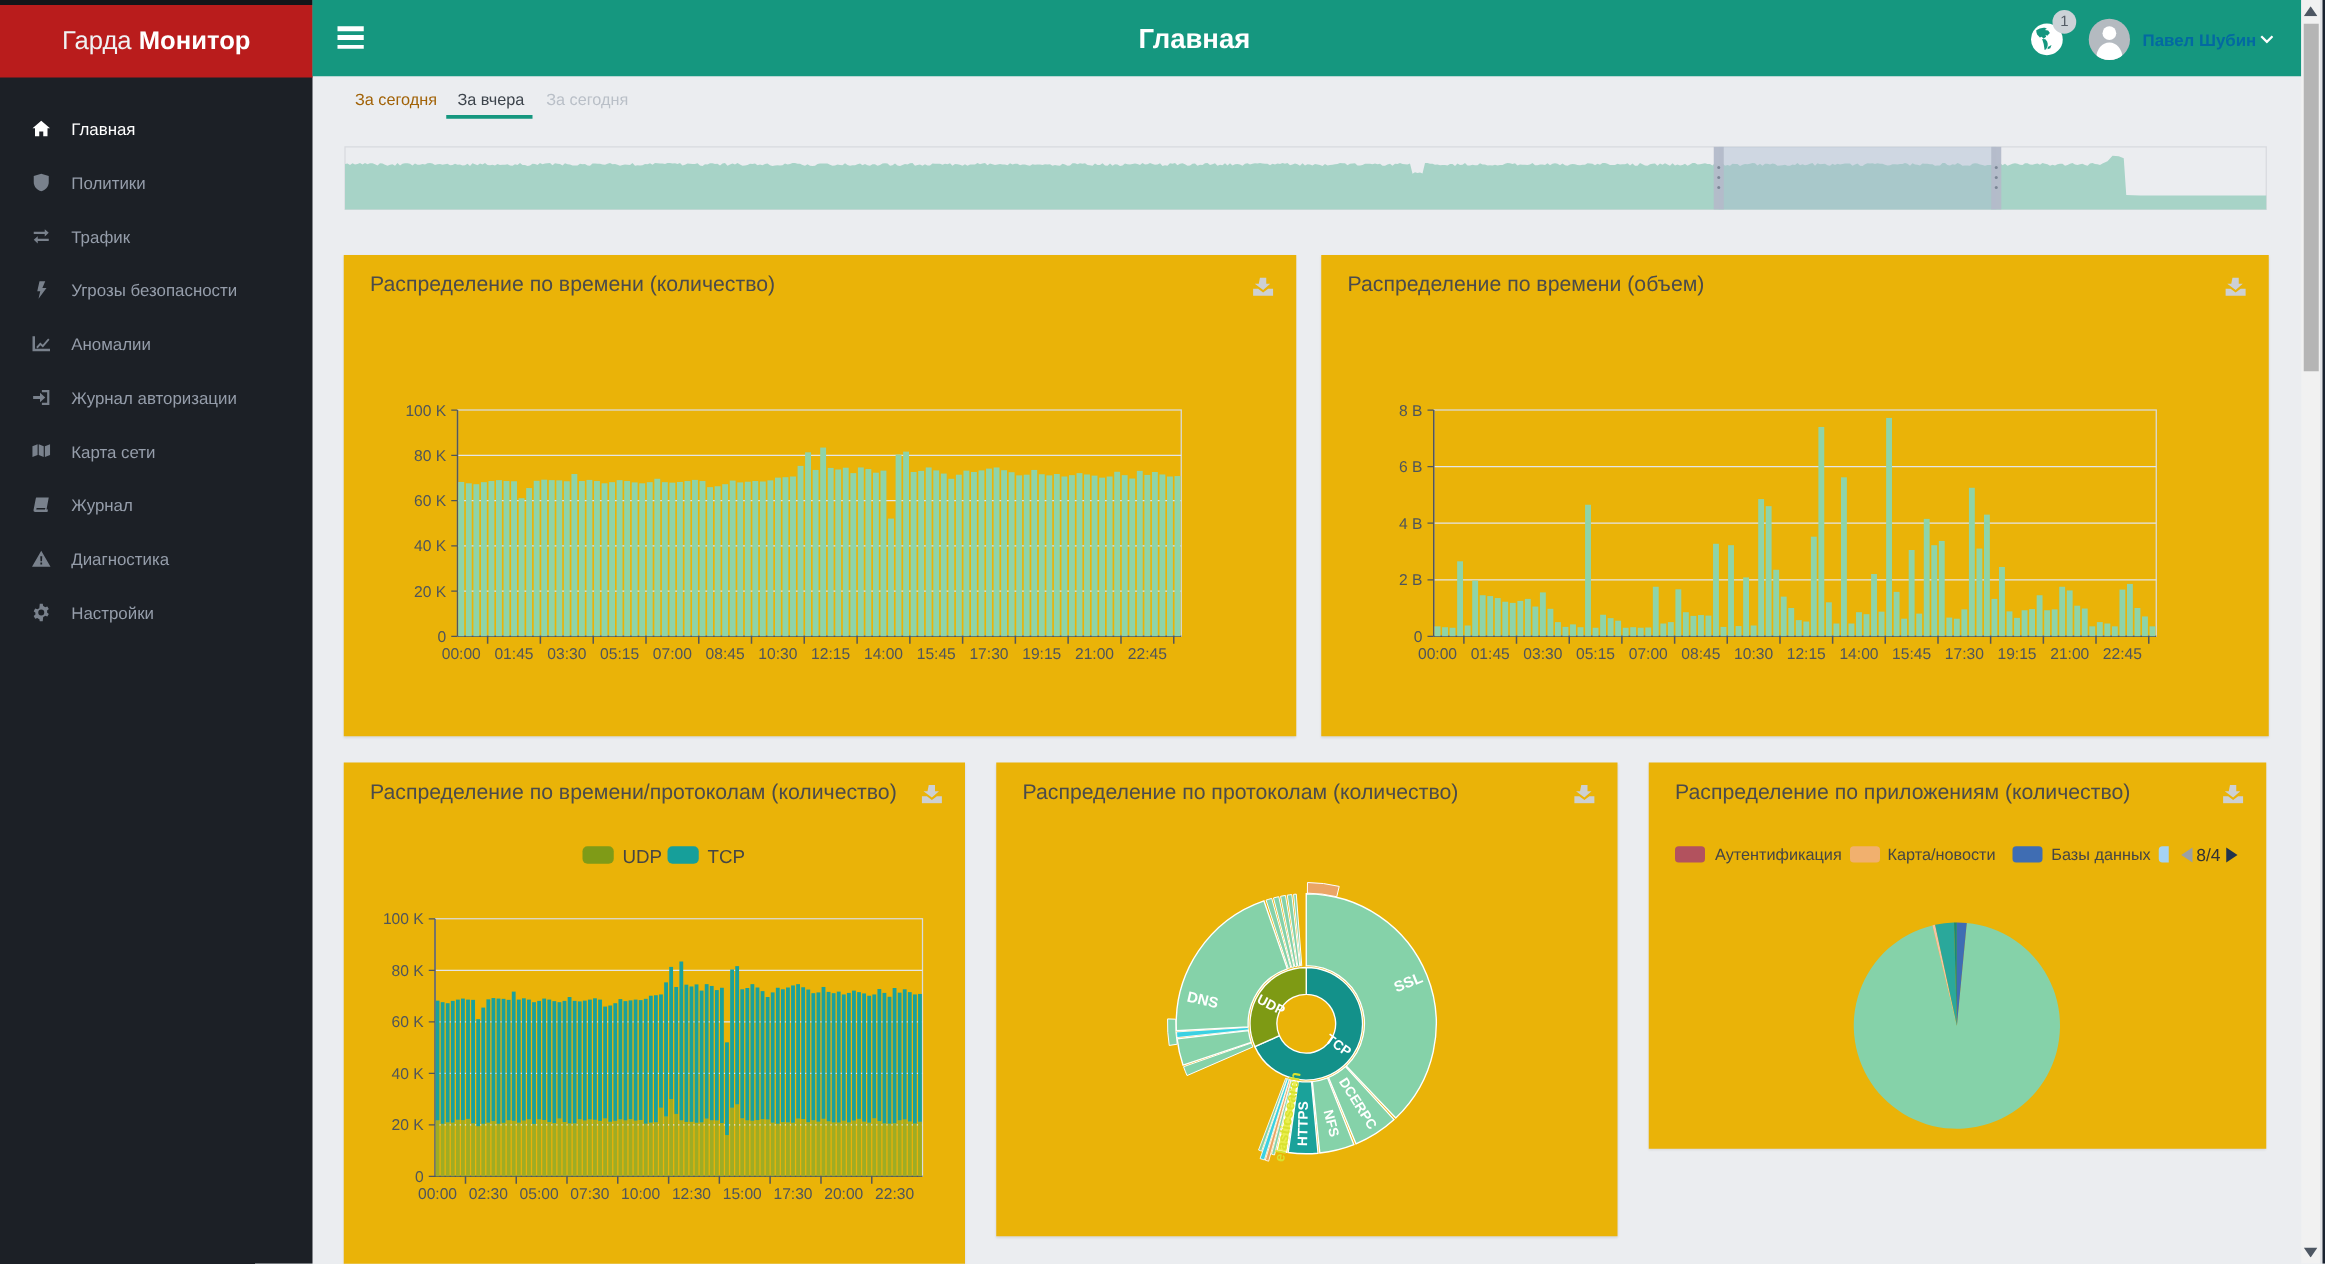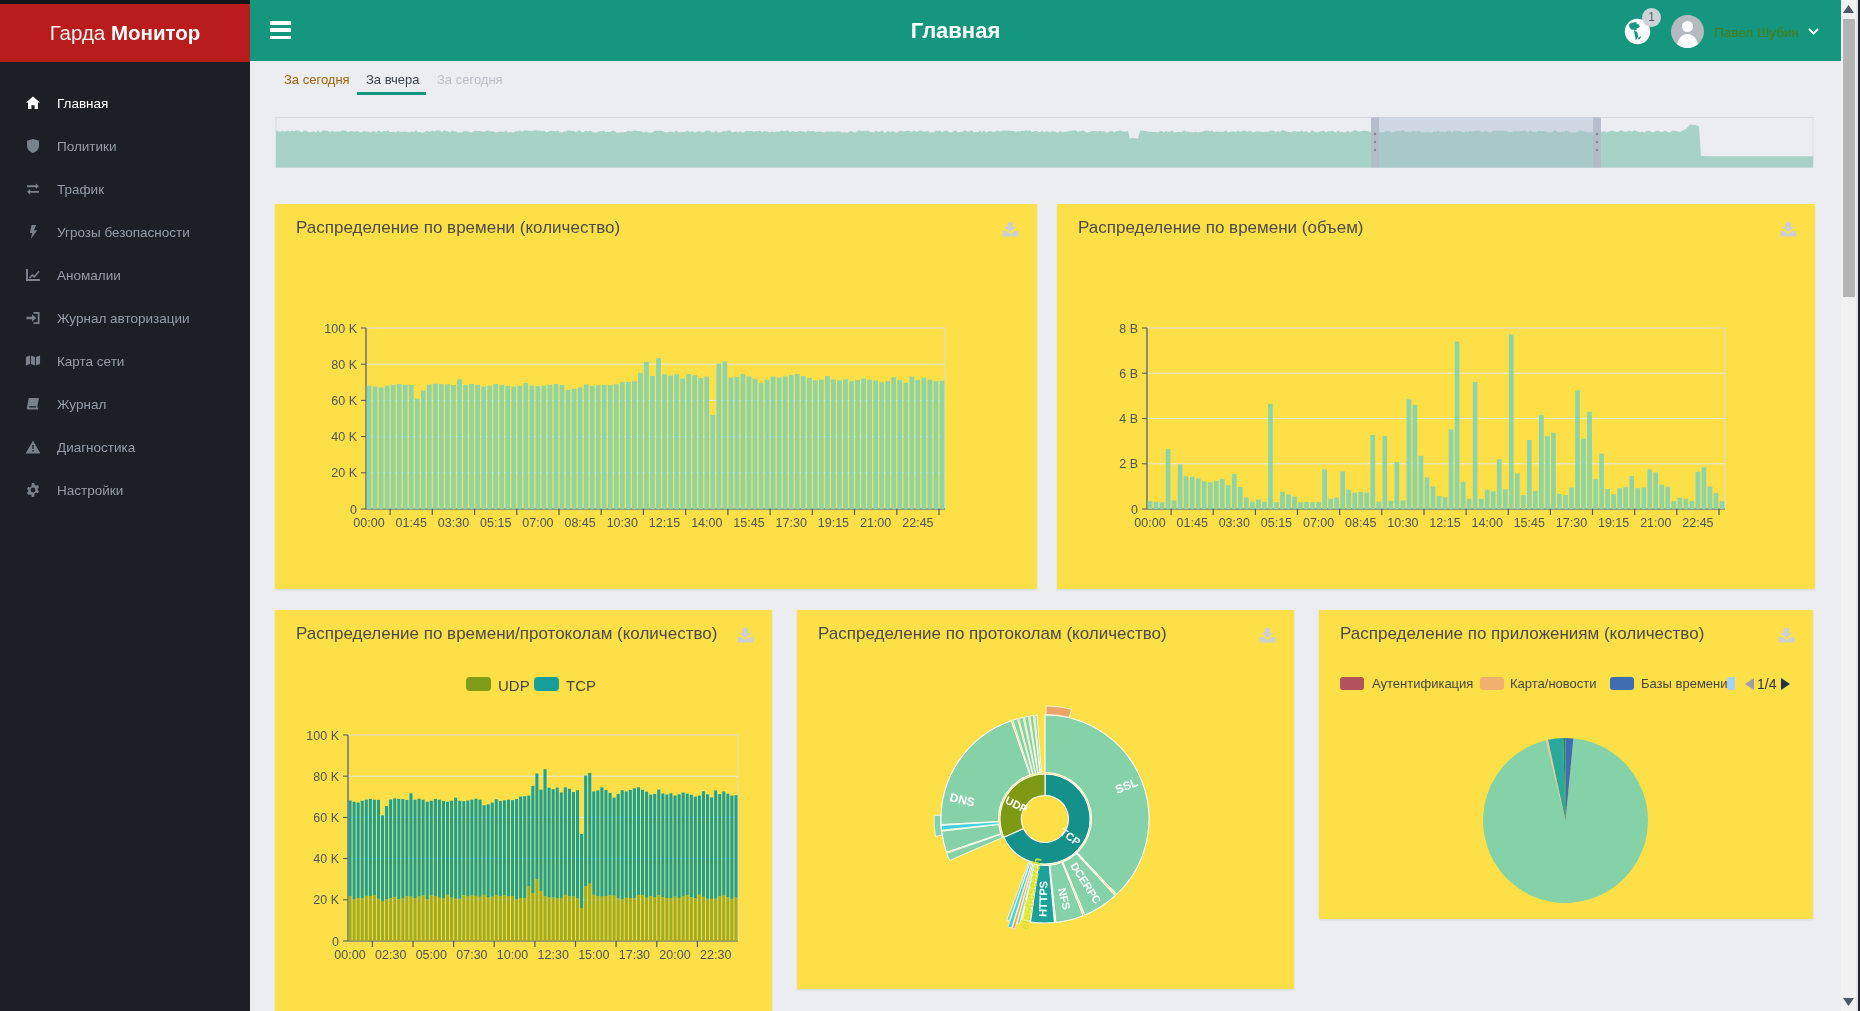--- a/index.html
+++ b/index.html
@@ -1,17 +1,17 @@
 <!DOCTYPE html>
 <html><head><meta charset="utf-8"><style>
 *{margin:0;padding:0;box-sizing:border-box}
 html,body{width:1860px;height:1011px;overflow:hidden;font-family:"Liberation Sans",sans-serif;background:#ebedf0}
 .abs{position:absolute}
 #page{position:relative;width:1860px;height:1011px}
-.card{position:absolute;background:#fde047;box-shadow:0 1px 2px rgba(0,0,0,.09)}
+.card{position:absolute;background:#eab308;box-shadow:0 1px 2px rgba(0,0,0,.09)}
 .ctitle{position:absolute;left:21px;top:14px;font-size:17px;color:#4b4b4b}
 .dl{position:absolute;right:18px;top:18px}
 .mitem{position:absolute;left:0;width:250px;height:43px;color:#959daa;font-size:13.5px;line-height:43px}
 .mitem svg{position:absolute;left:25px;top:13px}
 .mitem span{position:absolute;left:57px}
 .mitem.on{color:#fff}
 </style></head><body>
 <div id="page">
 
 <div class="abs" style="left:0;top:0;width:250px;height:1011px;background:#1c2026"></div>
@@ -90,21 +90,21 @@
 <circle cx="13.5" cy="13.5" r="12.7" fill="#fff"></circle>
 <path d="M5 6.2 Q8 3.8 12 4.2 L13.5 5 L11.8 5.9 L14.5 6.3 L15.9 8.4 L13.8 10.6 L12.4 9.7 L12.9 11.3 L10.8 12.9 L9.4 11.4 L7.9 11.9 L5.7 9.6 Q4.9 7.6 5 6.2 Z" fill="#15977f"></path>
 <path d="M9.7 13.1 L12.3 13.3 L13.7 15.2 Q15 18.4 12.9 21.3 L11.7 22 Q11.3 17 9.7 13.1 Z" fill="#15977f"></path>
 <path d="M14.3 19.6 L17.2 18 L16.2 20.6 L14 21.4 Z" fill="#15977f"></path>
 </svg>
 <div class="abs" style="left:1642px;top:8px;width:19px;height:19px;border-radius:50%;background:#ccd2d7;color:#555d66;font-size:12px;text-align:center;line-height:19px">1</div>
 <div class="abs" style="left:1671px;top:15px;width:33px;height:33px;border-radius:50%;background:#b4bac0;overflow:hidden">
   <div class="abs" style="left:11px;top:6px;width:11px;height:11px;border-radius:50%;background:#fff"></div>
   <div class="abs" style="left:6px;top:19px;width:21px;height:14px;border-radius:50% 50% 0 0/90% 90% 0 0;background:#fff"></div>
 </div>
-<div class="abs" style="left:1714px;top:25px;color:#4d7c0f;font-size:13.5px;font-weight:normal">Павел Шубин</div>
+<div class="abs" style="left:1714px;top:25px;color:#0369a1;font-size:13.5px;font-weight:bold">Павел Шубин</div>
 <svg class="abs" style="left:1808px;top:28px" width="11" height="7" viewBox="0 0 11 7">
       <path d="M1 1 L5.5 5.5 L10 1" stroke="#fff" stroke-width="1.8" fill="none"></path>
     </svg>
 
 <div class="abs" style="left:284px;top:72px;font-size:13px;color:#a16207">За сегодня</div>
 <div class="abs" style="left:366px;top:72px;font-size:13px;color:#3d444c">За вчера</div>
 <div class="abs" style="left:357px;top:92px;width:69px;height:3px;background:#15977f"></div>
 <div class="abs" style="left:437px;top:72px;font-size:13px;color:#b9bfc7">За сегодня</div>
 
 <svg class="abs" style="left:0;top:0" width="1860" height="200" viewBox="0 0 1860 200">
@@ -714,26 +714,26 @@
 <div class="ctitle">Распределение по приложениям (количество)</div>
 <svg class="dl" width="17" height="15" viewBox="0 0 17 15">
         <path d="M6 0 h5 v5 h3.2 L8.5 10 1.8 5 H5 Z" fill="#cdd0d3"></path>
         <path d="M0.5 9 h4 l4 3 4-3 h4 V14.5 H0.5 Z" fill="#cdd0d3"></path>
       </svg>
 <div class="abs" style="left:21px;top:67px;width:24px;height:13px;border-radius:3px;background:#b2525e"></div>
 <div class="abs" style="left:53px;top:66px;font-size:13px;color:#454545;line-height:15px">Аутентификация</div>
 <div class="abs" style="left:161px;top:67px;width:24px;height:13px;border-radius:3px;background:#f1b06e"></div>
 <div class="abs" style="left:191px;top:66px;font-size:13px;color:#454545;line-height:15px">Карта/новости</div>
 <div class="abs" style="left:291px;top:67px;width:24px;height:13px;border-radius:3px;background:#3f6db3"></div>
-<div class="abs" style="left:322px;top:66px;font-size:13px;color:#454545;line-height:15px">Базы времени</div>
+<div class="abs" style="left:322px;top:66px;font-size:13px;color:#454545;line-height:15px">Базы данных</div>
 <div class="abs" style="left:408px;top:67px;width:8px;height:13px;border-radius:3px 0 0 3px;background:#a5d3f3"></div>
 <svg class="abs" style="left:424px;top:67px" width="12" height="14">
         <path d="M11 1 L2 7 L11 13 Z" fill="#9aa0a6"></path>
       </svg>
-<div class="abs" style="left:438px;top:66px;font-size:14px;color:#333">1/4</div>
+<div class="abs" style="left:438px;top:66px;font-size:14px;color:#333">8/4</div>
 <svg class="abs" style="left:461px;top:67px" width="12" height="14">
         <path d="M1 1 L10 7 L1 13 Z" fill="#22344c"></path>
       </svg>
 <svg class="abs" style="left:0;top:0" width="494" height="379">
         <path d="M246.5 210.5 L254.41 128.38 A82.5 82.5 0 1 1 226.96 130.35 Z" fill="#85d2a9"></path>
         <path d="M246.5 210.5 L226.96 130.35 A82.5 82.5 0 0 1 229.07 129.86 Z" fill="#f2c3a8"></path>
         <path d="M246.5 210.5 L229.07 129.86 A82.5 82.5 0 0 1 244.20 128.03 Z" fill="#2aa89b"></path>
         <path d="M246.5 210.5 L244.20 128.03 A82.5 82.5 0 0 1 246.50 128.00 Z" fill="#1c8a74"></path>
         <path d="M246.5 210.5 L246.50 128.00 A82.5 82.5 0 0 1 254.41 128.38 Z" fill="#3f6db3"></path>
       </svg>

